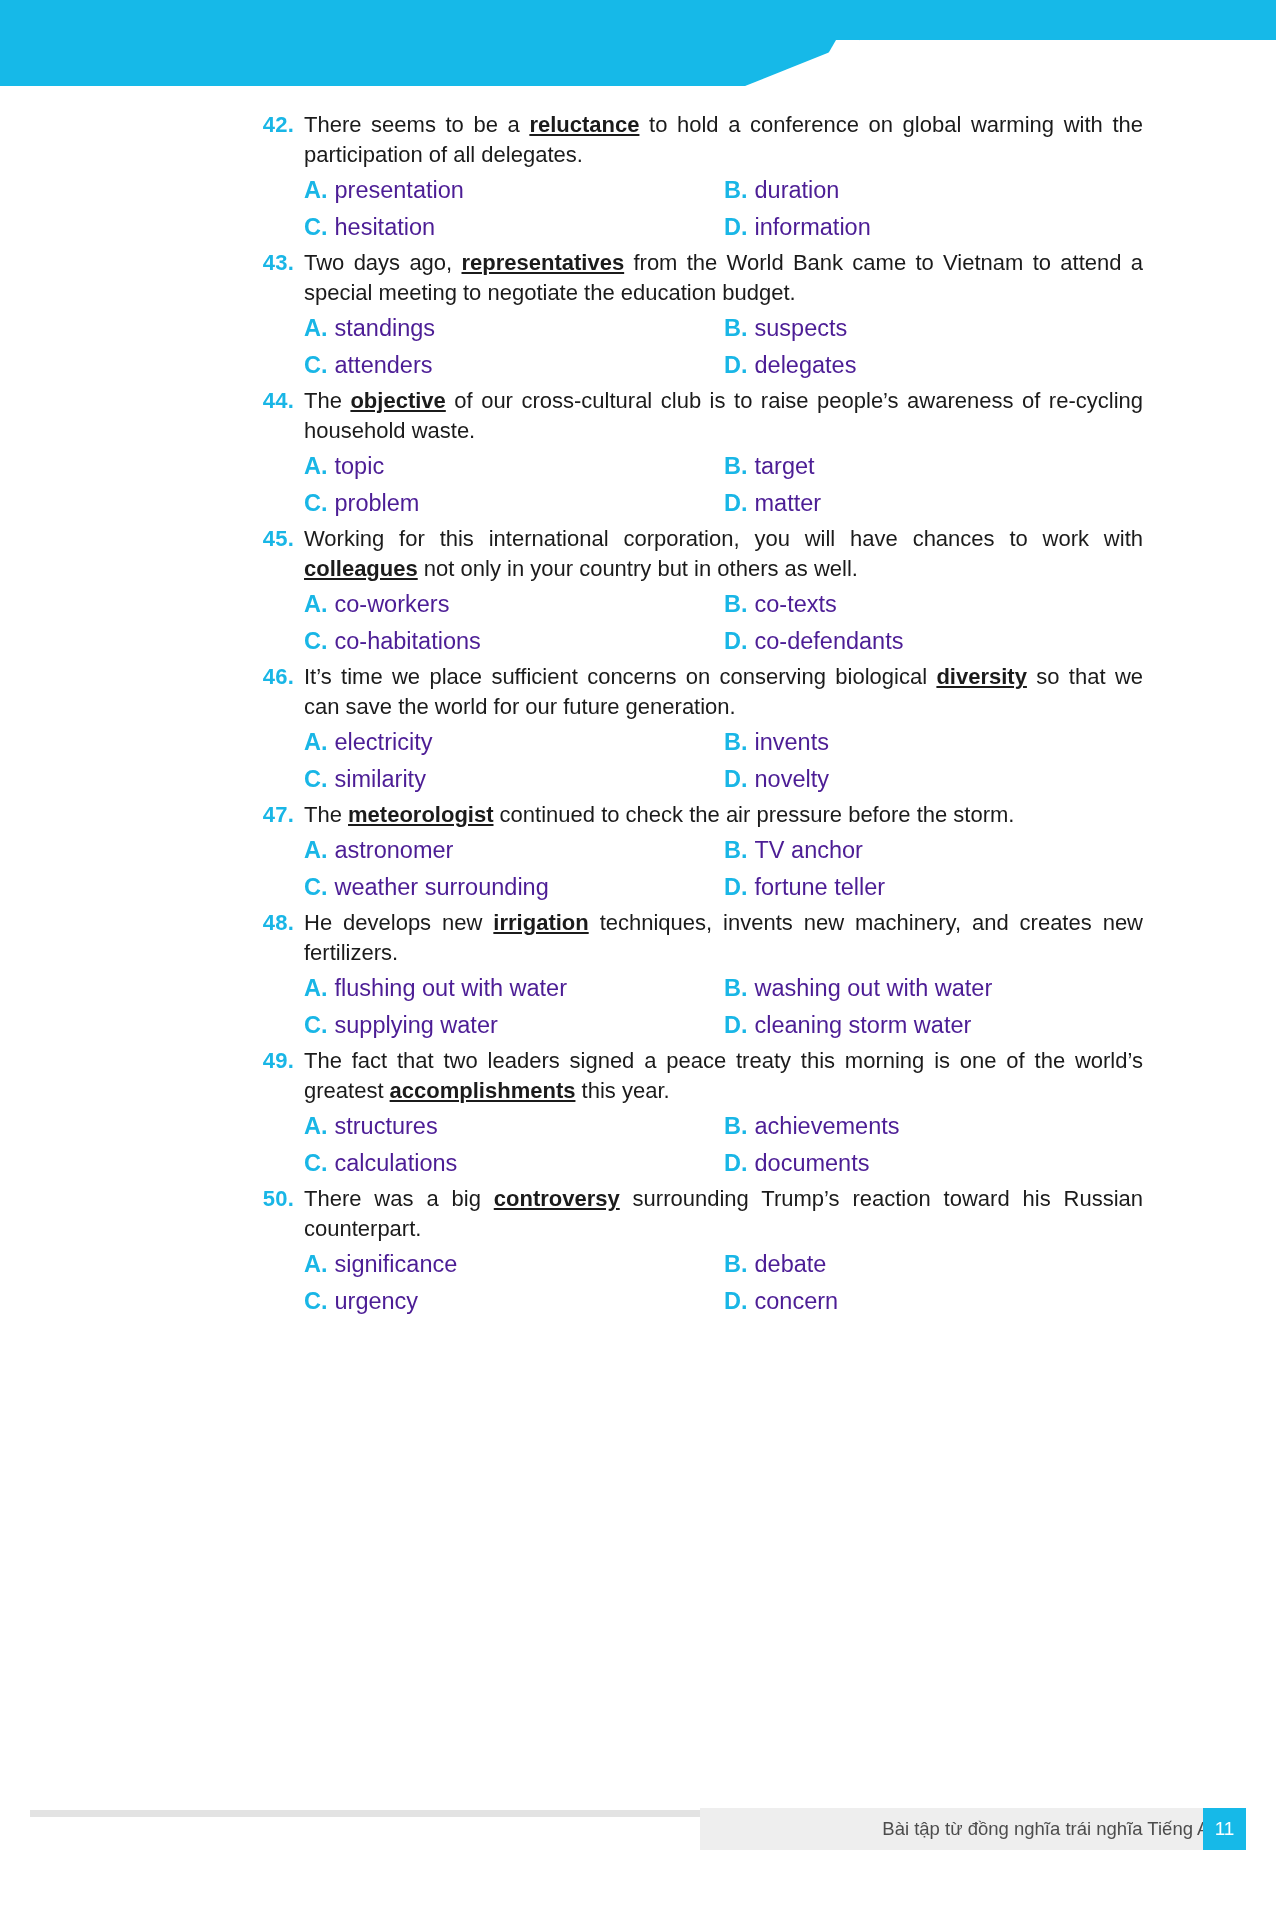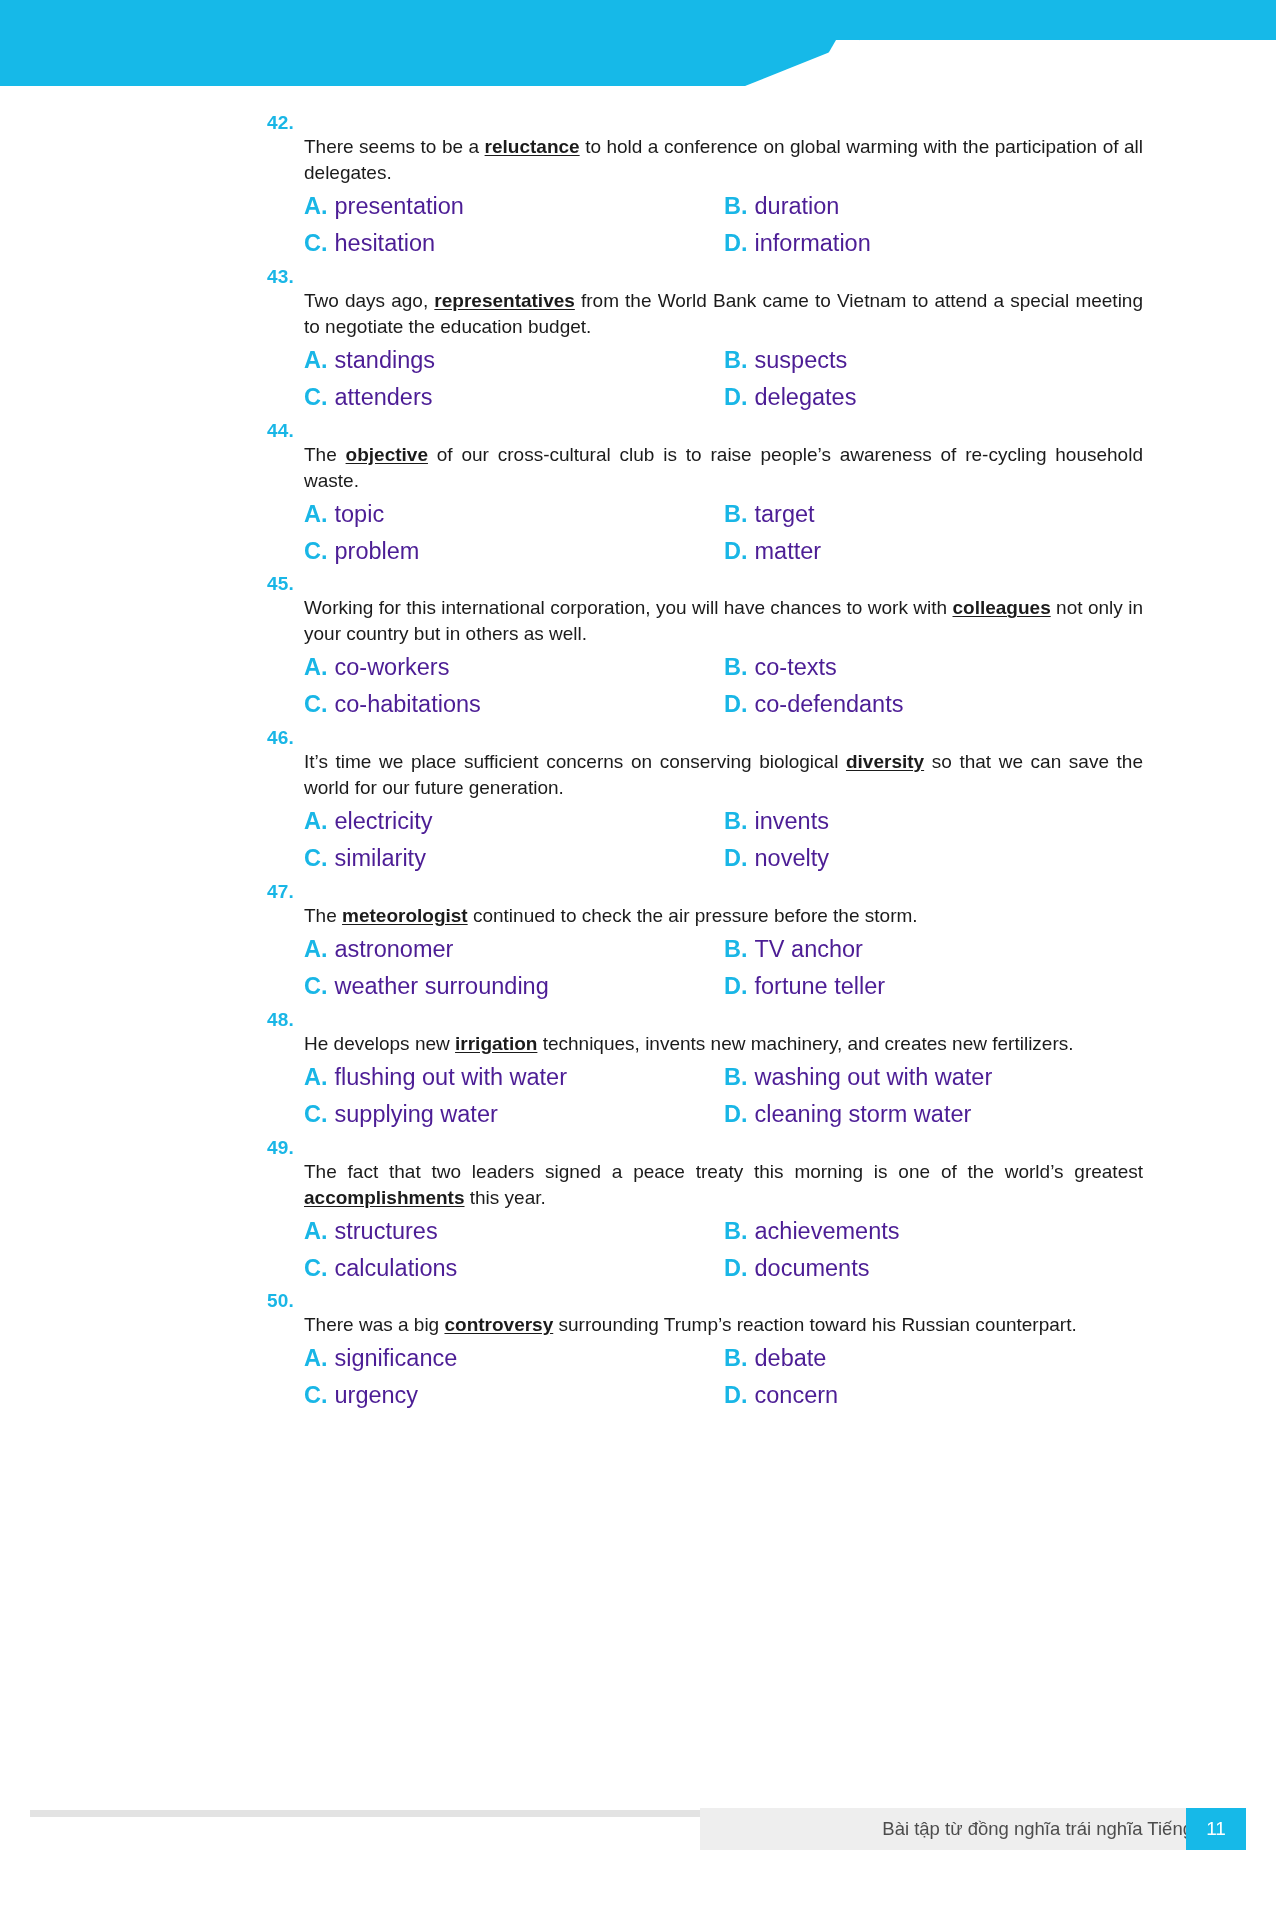--- a/index.html
+++ b/index.html
@@ -92,37 +92,36 @@
     padding-left: 115px;
     box-sizing: border-box;
   }
 
   .q {
     margin-bottom: 4px;
   }
   .q-line {
     display: flex;
     align-items: flex-start;
-    font-size: 19px;
+    font-size: 22px;
     line-height: 1.37;
   }
   .q-num {
     color: #19b6e6;
     font-weight: bold;
     min-width: 46px;
     text-align: right;
     margin-right: 10px;
     flex: 0 0 auto;
     letter-spacing: 0.2px;
   }
   .q-text {
     flex: 1 1 auto;
     text-align: justify;
     text-justify: inter-word;
-    margin-top: 24px;
   }
   .q-text b {
     font-weight: bold;
     text-decoration: underline;
     text-underline-offset: 2px;
   }
 
   .opts {
     margin: 4px 0 0 56px;
   }
@@ -174,21 +173,21 @@
   }
   .footer-text {
     font-size: 18.5px;
     color: #4c4c4c;
     padding-right: 16px;
   }
   .footer-page {
     position: absolute;
     right: 30px;
     top: 8px;
-    width: 60px;
+    width: 43px;
     height: 42px;
     background: #16b9e8;
     color: #ffffff;
     font-size: 19px;
     display: flex;
     align-items: center;
     justify-content: center;
   }
 </style>
 </head>

